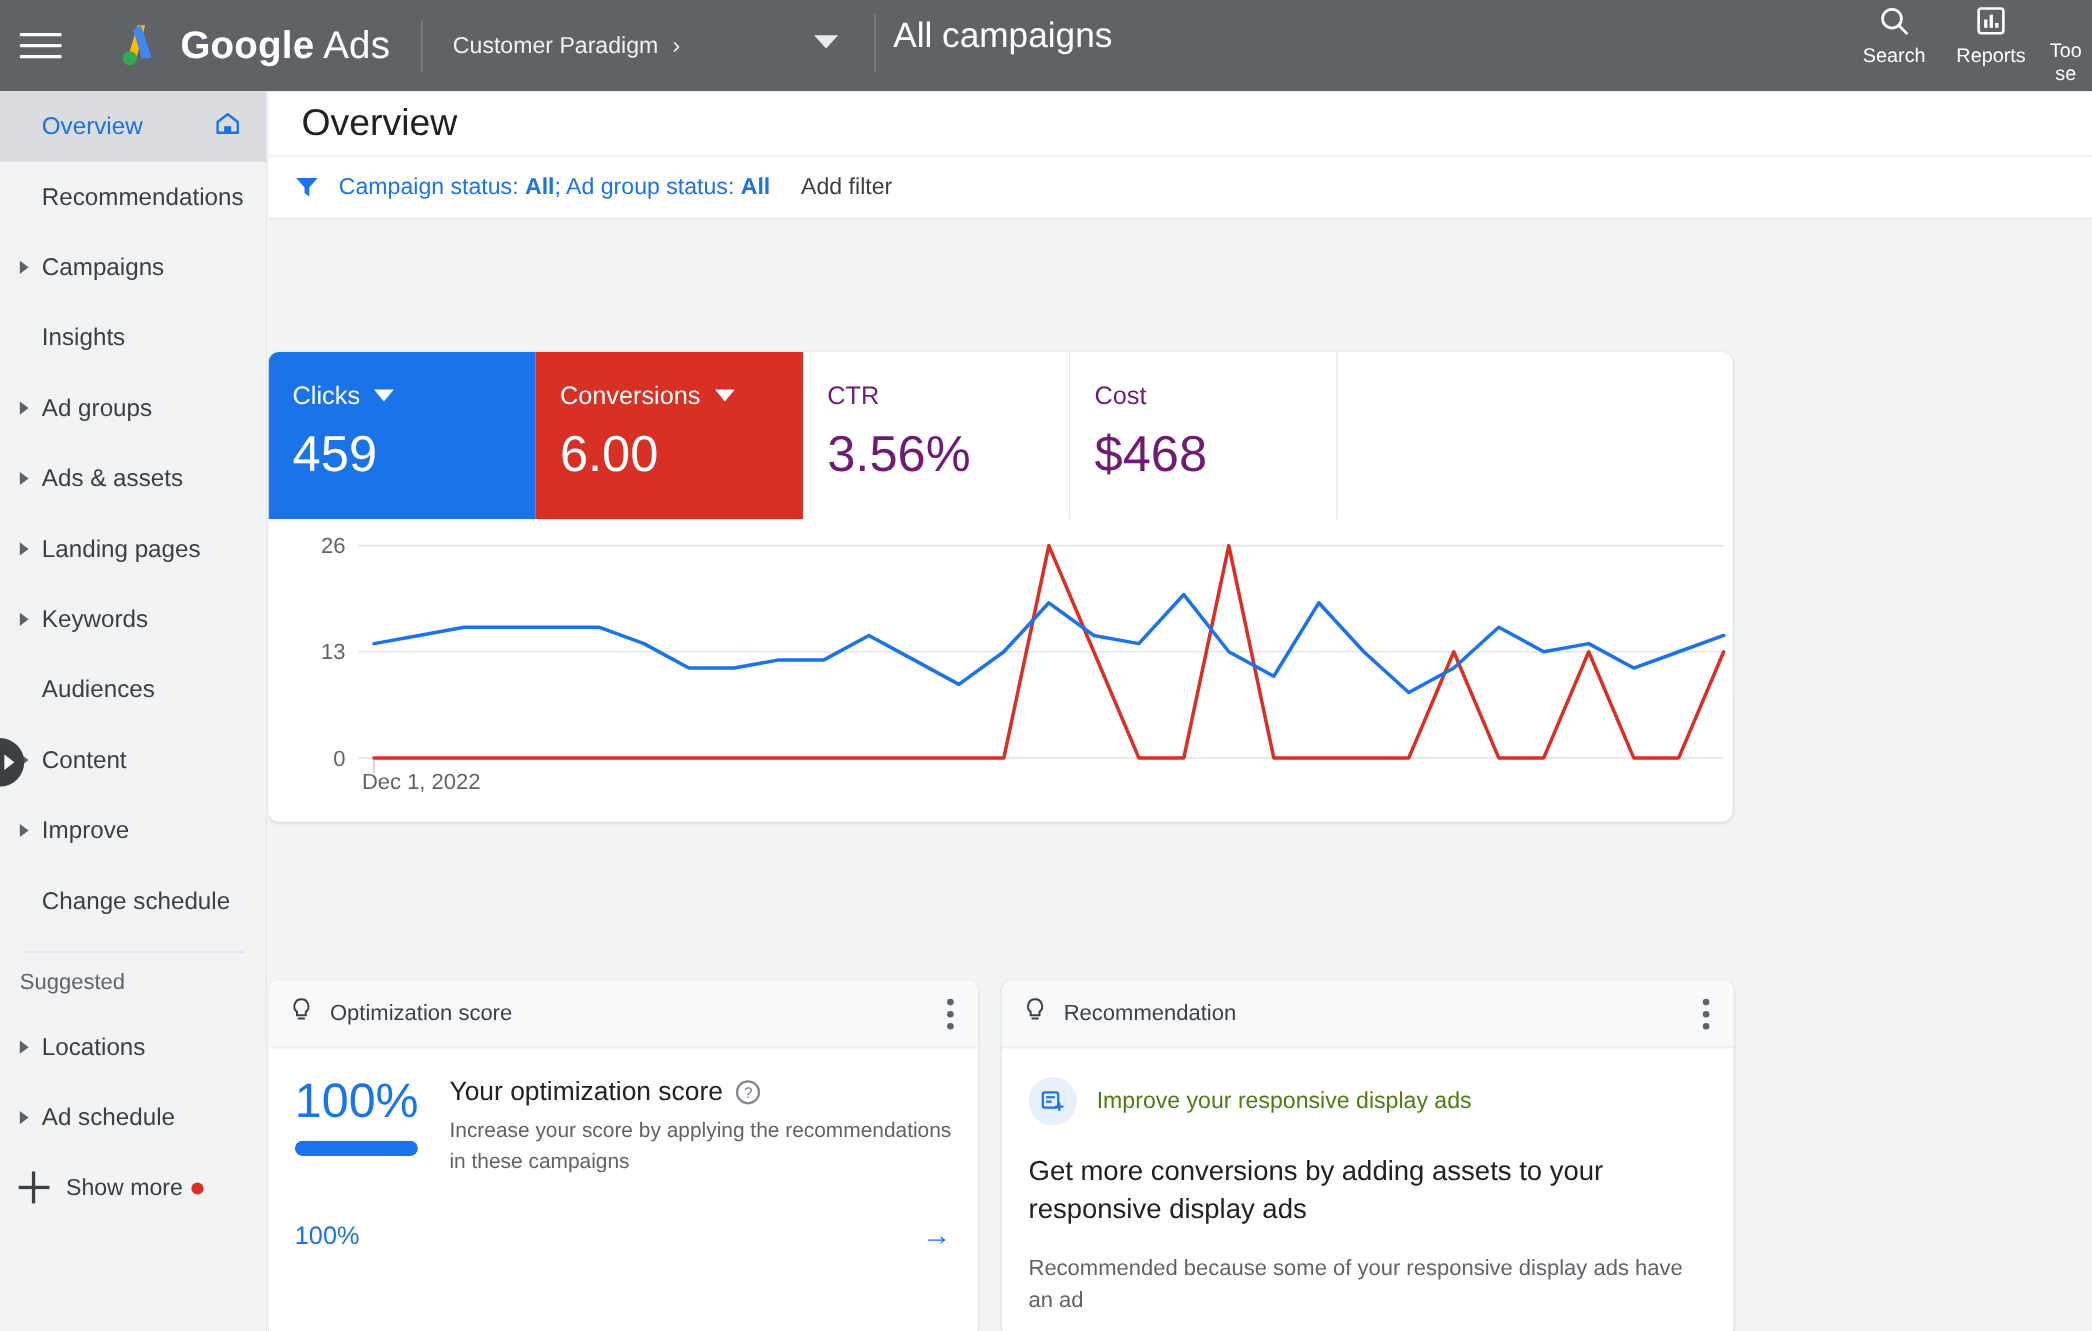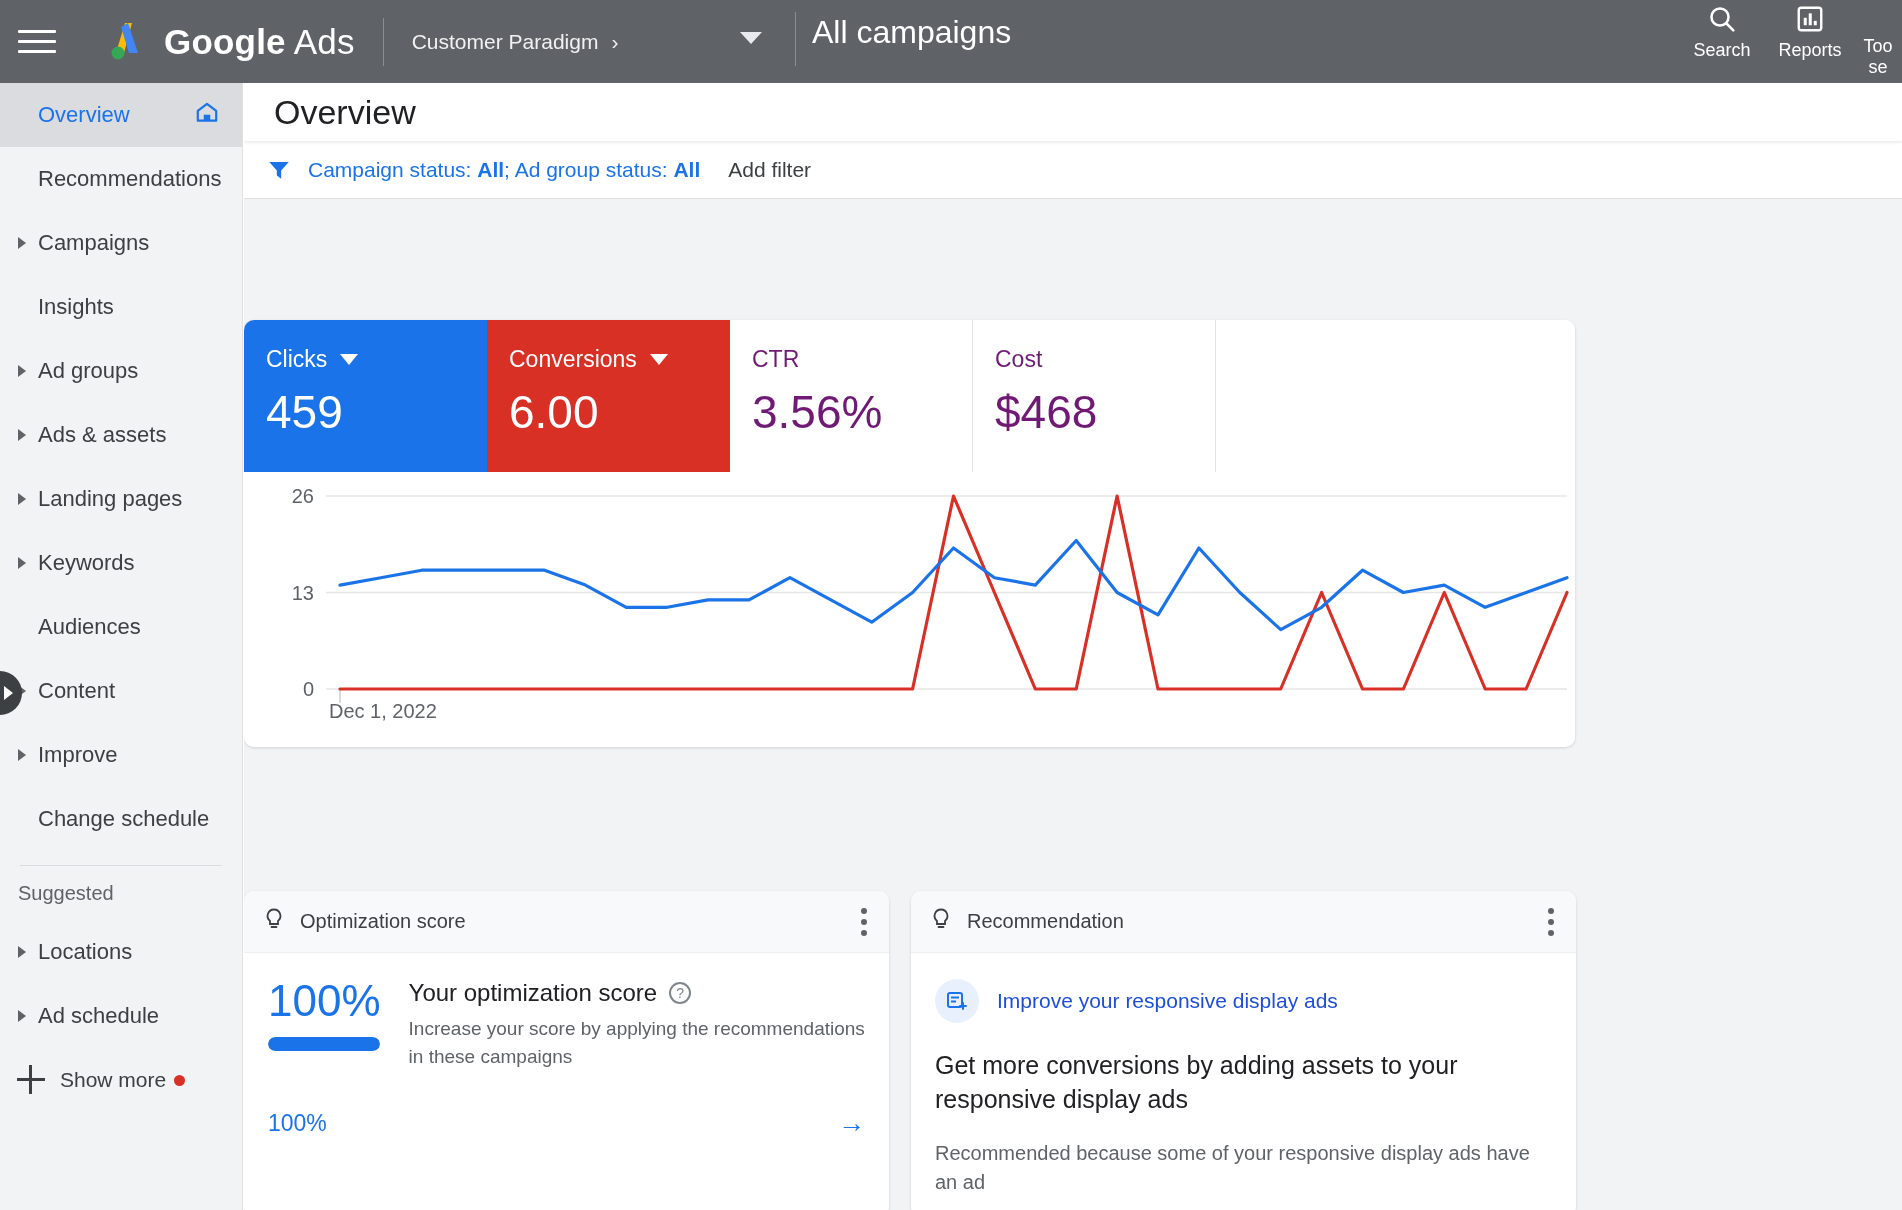--- a/index.html
+++ b/index.html
@@ -140,21 +140,21 @@
   .os-bar { margin-top: 14px; height: 14px; width: 112px; border-radius: 8px; background: #e8eaed; overflow: hidden; }
   .os-bar > div { height: 100%; background: #1a73e8; border-radius: 8px; }
   .os-title { font-size: 24px; color: #202124; font-weight: 500; display: flex; align-items: center; gap: 12px; }
   .os-desc { font-size: 19px; color: #5f6368; margin-top: 8px; line-height: 1.45; max-width: 470px; }
   .os-footer { display: flex; align-items: center; justify-content: space-between; margin-top: 38px; }
   .os-foot-pct { font-size: 23px; color: #1a73e8; }
   .arrow-r { font-size: 27px; color: #1a73e8; cursor: pointer; }
 
   .rec-row { display: flex; align-items: center; gap: 18px; }
   .rec-ic { width: 44px; height: 44px; border-radius: 50%; background: #e8f0fe; display: flex; align-items: center; justify-content: center; }
-  .rec-sub { font-size: 21px; color: #1d4ed8; }
+  .rec-sub { font-size: 21px; color: #4d7c0f; }
   .rec-head { font-size: 25px; color: #202124; font-weight: 500; margin-top: 26px; line-height: 1.35; max-width: 610px; }
   .rec-why { font-size: 20px; color: #5f6368; margin-top: 22px; line-height: 1.45; max-width: 610px; }
 
   .q-circ { width: 22px; height: 22px; border: 2px solid #80868b; border-radius: 50%; display:inline-flex;
     align-items: center; justify-content: center; font-size: 14px; color: #80868b; font-weight: 400; }
 </style>
 </head>
 <body>
 
 <div class="topbar">

